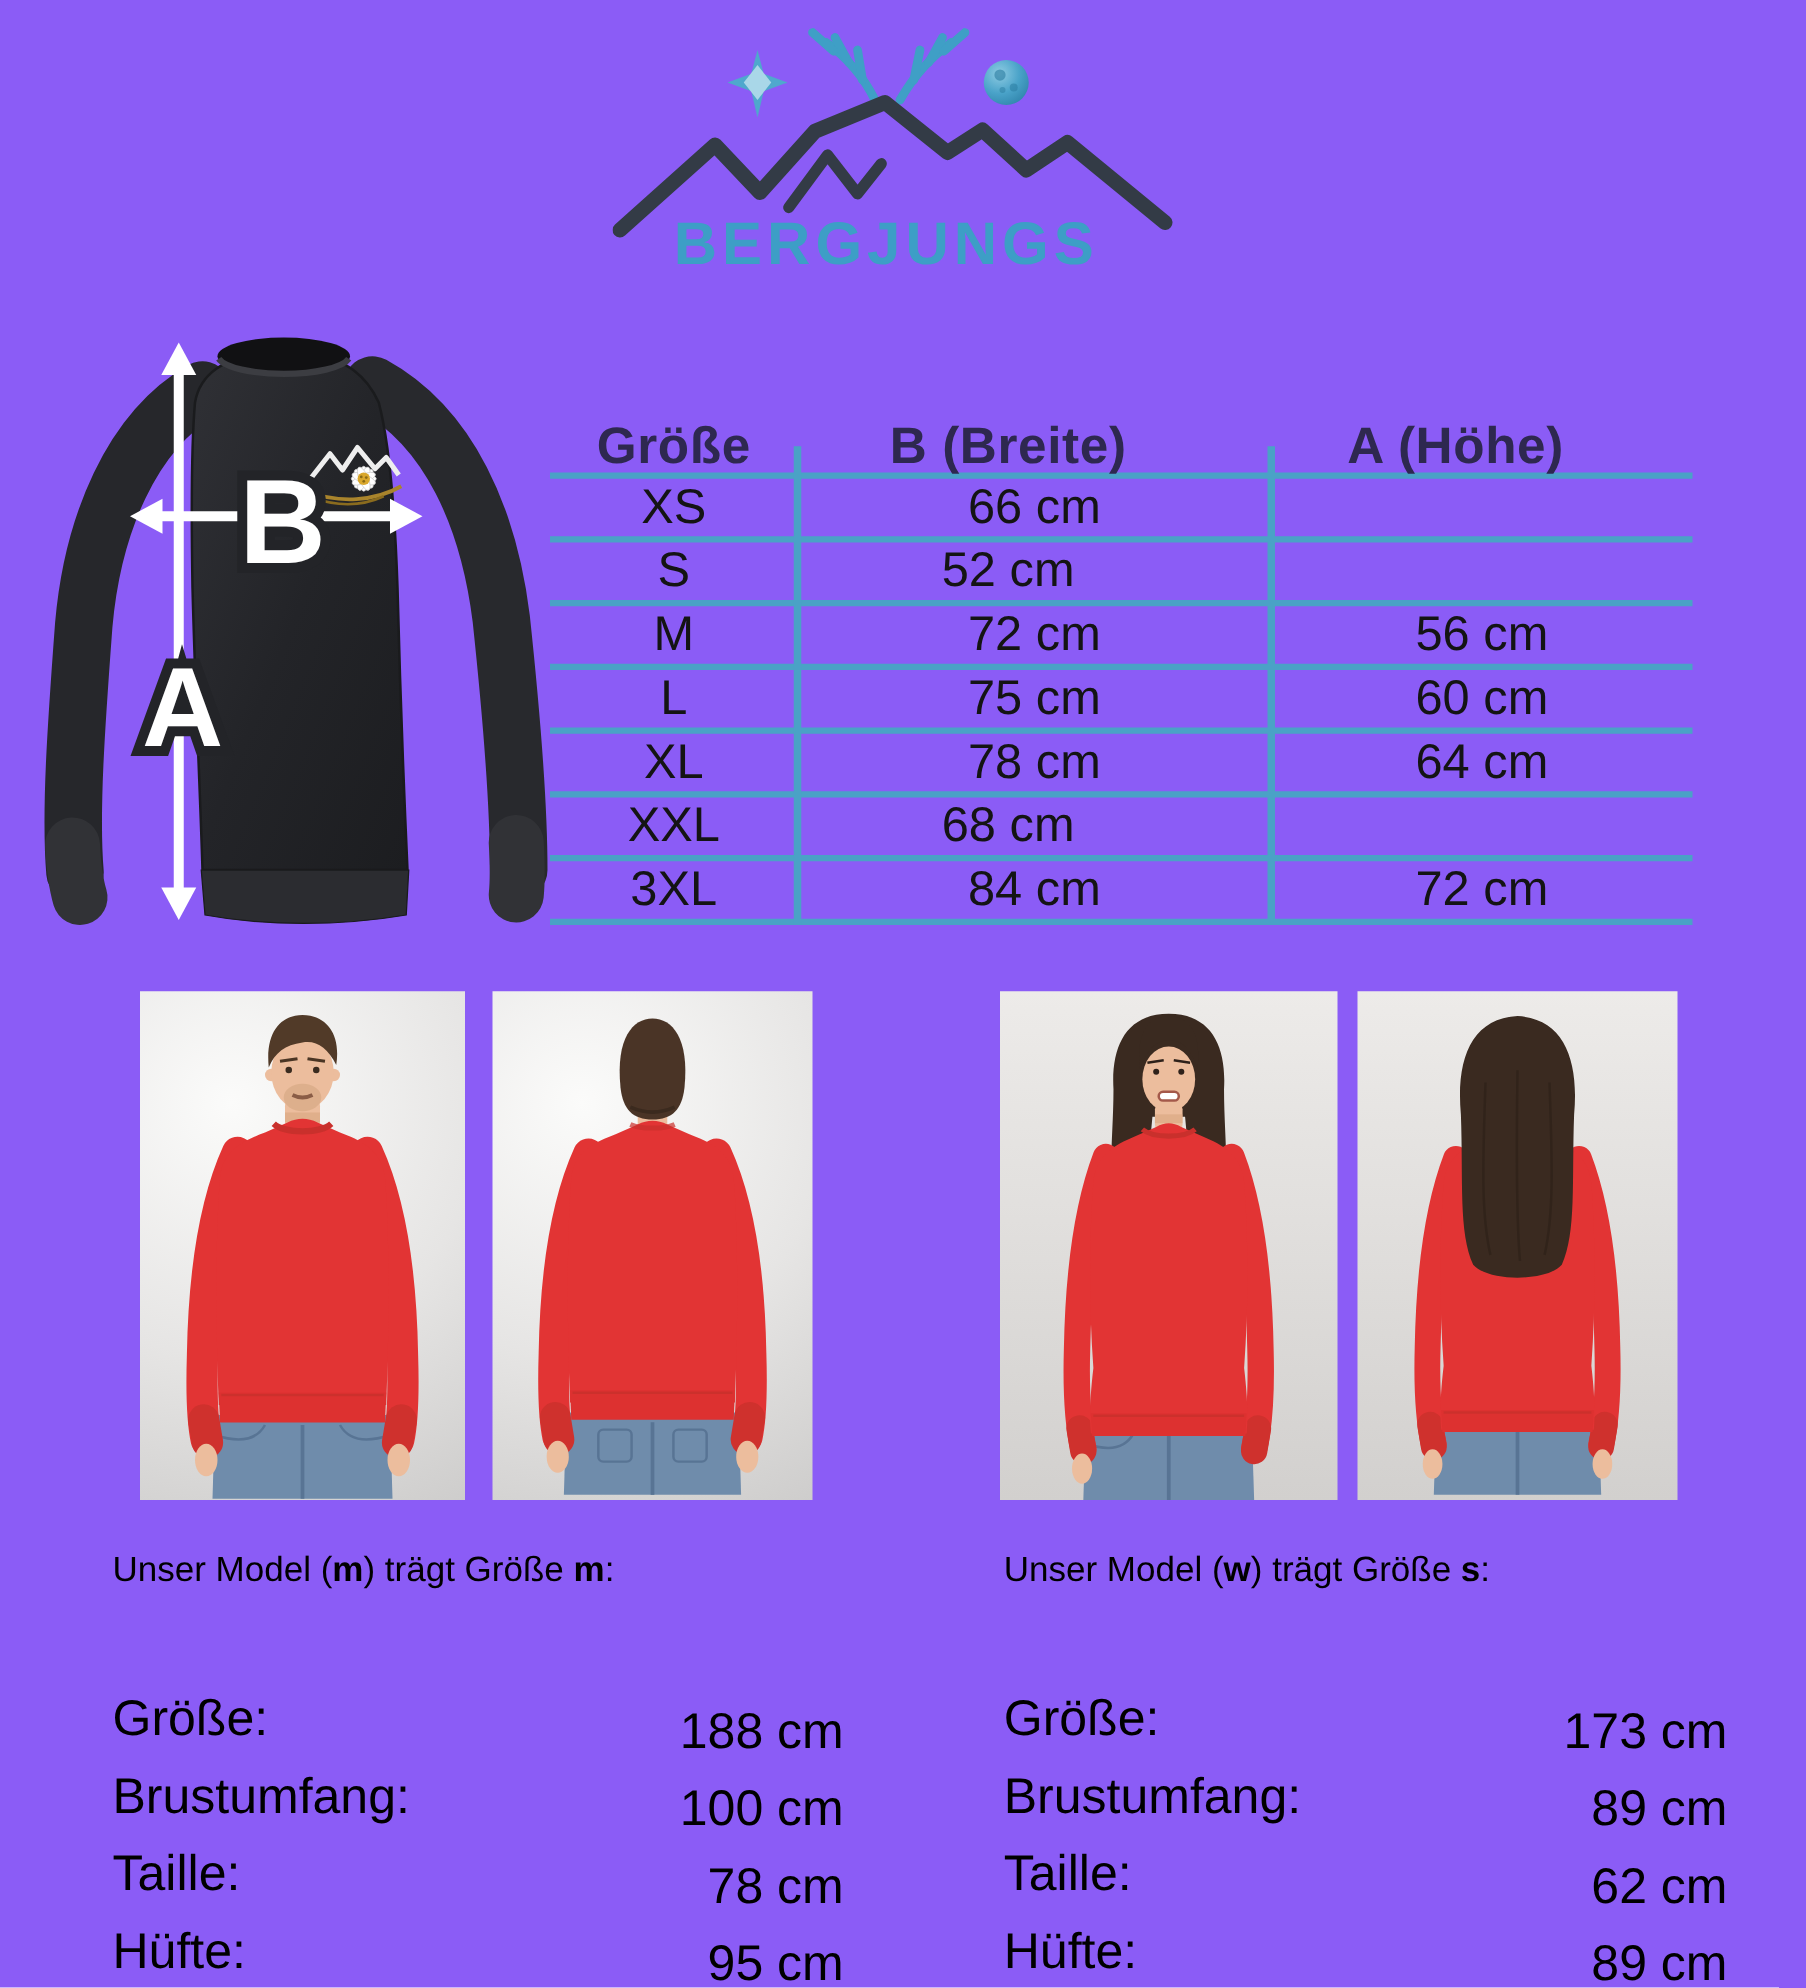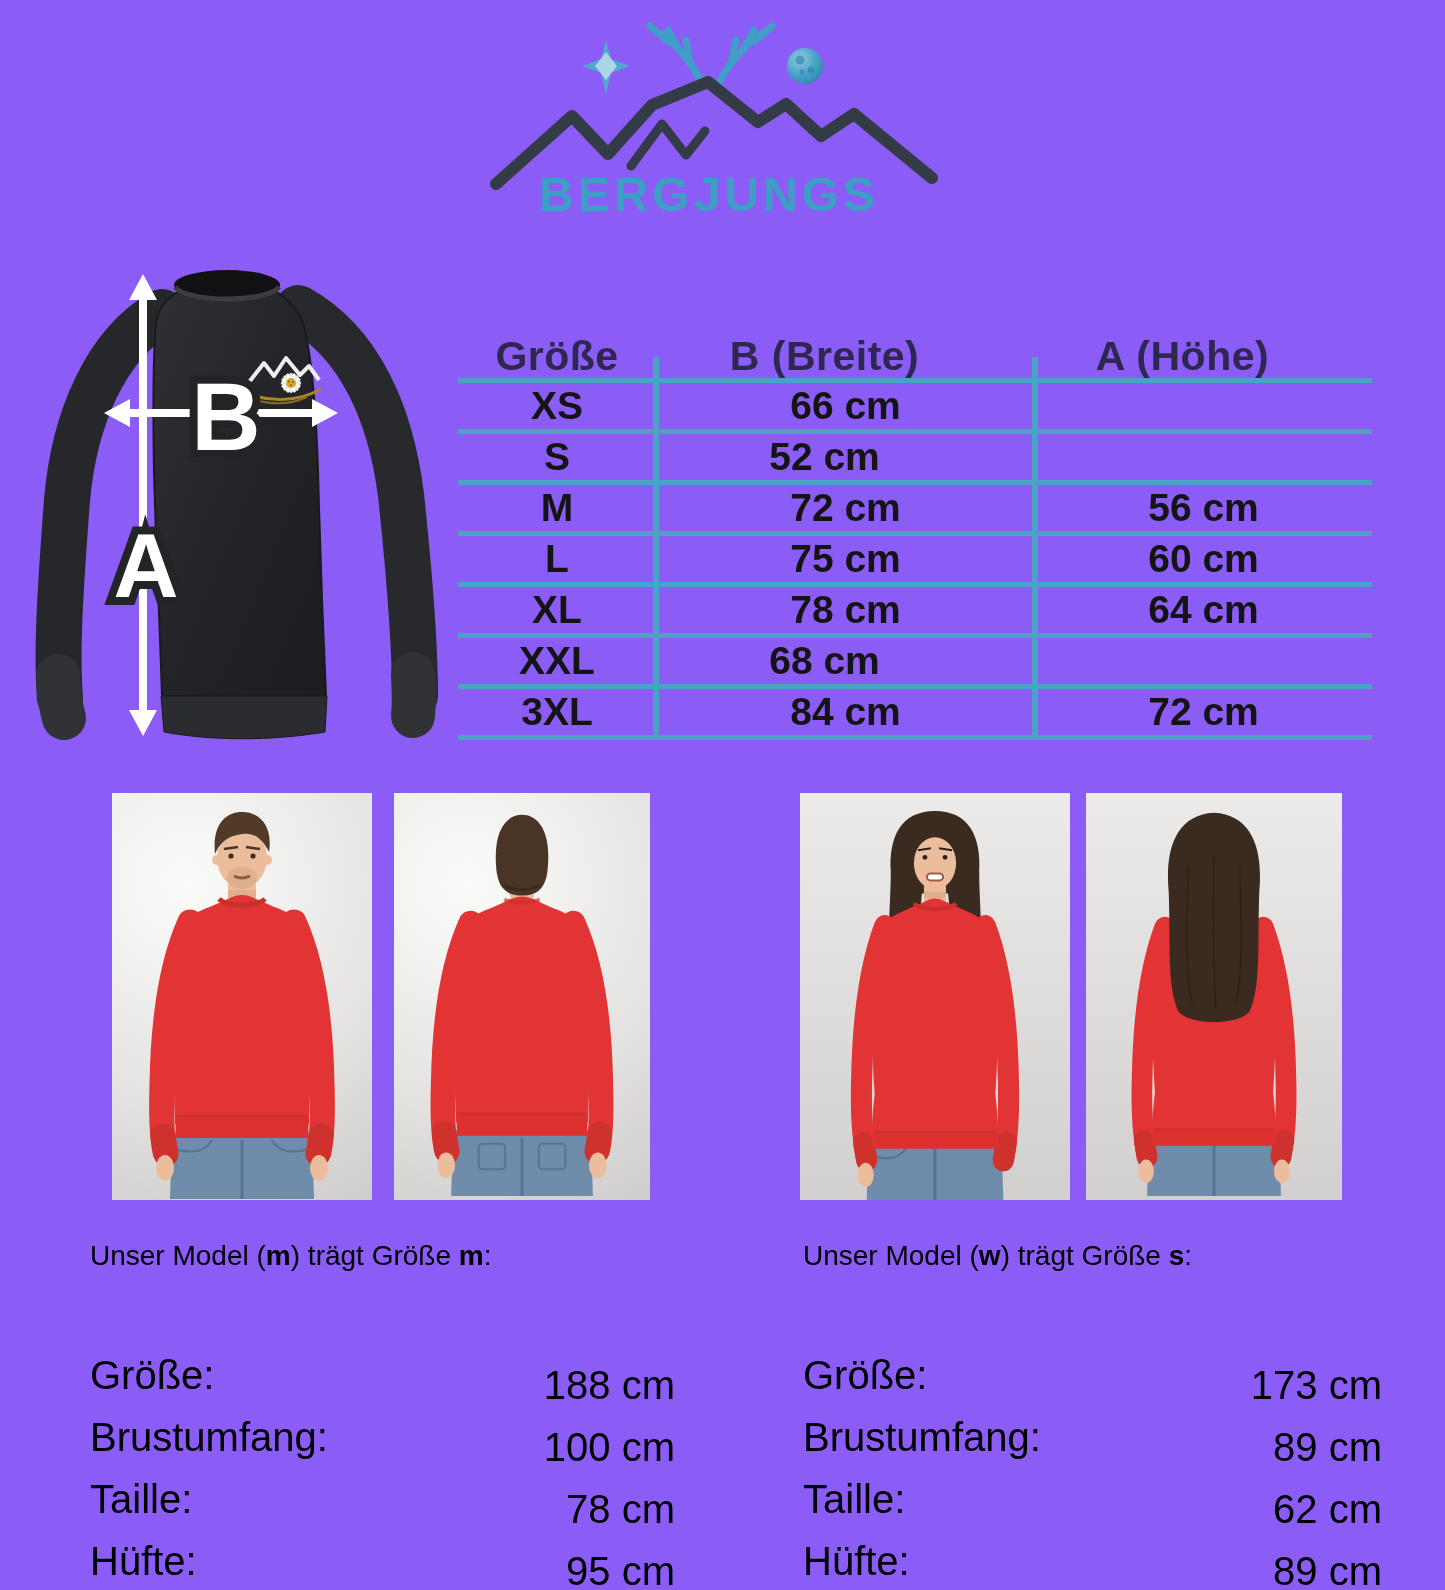--- a/index.html
+++ b/index.html
@@ -6,27 +6,27 @@
   .page{position:relative;width:1445px;height:1590px;background:#8b5cf6;
         font-family:"Liberation Sans", sans-serif;overflow:hidden;}
 
   
   .logo{position:absolute;left:490px;top:4px;width:460px;height:225px;}
 
   
   .diagram{position:absolute;left:20px;top:250px;width:420px;height:500px;}
 
   
-  .size-table{position:absolute;left:458px;top:335px;width:914px;}
+  .size-table{position:absolute;left:440px;top:335px;width:914px;}
   .st-header{display:flex;height:43px;align-items:center;}
   .st-hcell{font-weight:bold;font-size:41px;color:#2e2850;text-align:center;letter-spacing:.5px;}
   .st-body{border-top:5px solid #4aa2c6;border-bottom:5px solid #4aa2c6;}
   .st-row{display:flex;height:46px;align-items:center;}
   .st-row + .st-row{border-top:5px solid #4aa2c6;}
-  .st-cell{font-size:39px;color:#141414;text-align:center;font-weight:bold;}
+  .st-cell{font-size:39px;color:#141414;text-align:center;}
   .c0{width:198px;} .c1{width:379px;} .c2{width:337px;}
   .st-vline{position:absolute;width:6px;background:#4aa2c6;top:22px;height:383px;}
   .vl1{left:195px;} .vl2{left:574px;}
 
   
   .photo{position:absolute;top:793px;height:407px;overflow:hidden;}
   .photo svg{display:block;width:100%;height:100%;}
   .ph-man{background:radial-gradient(circle at 28% 22%, #fbfbfa 0%, #e6e5e4 55%, #cecdcc 100%);}
   .ph-woman{background:linear-gradient(180deg,#edebe9 0%,#dddbd9 60%,#d2d0ce 100%);}
   .p1{left:112px;width:260px;}

